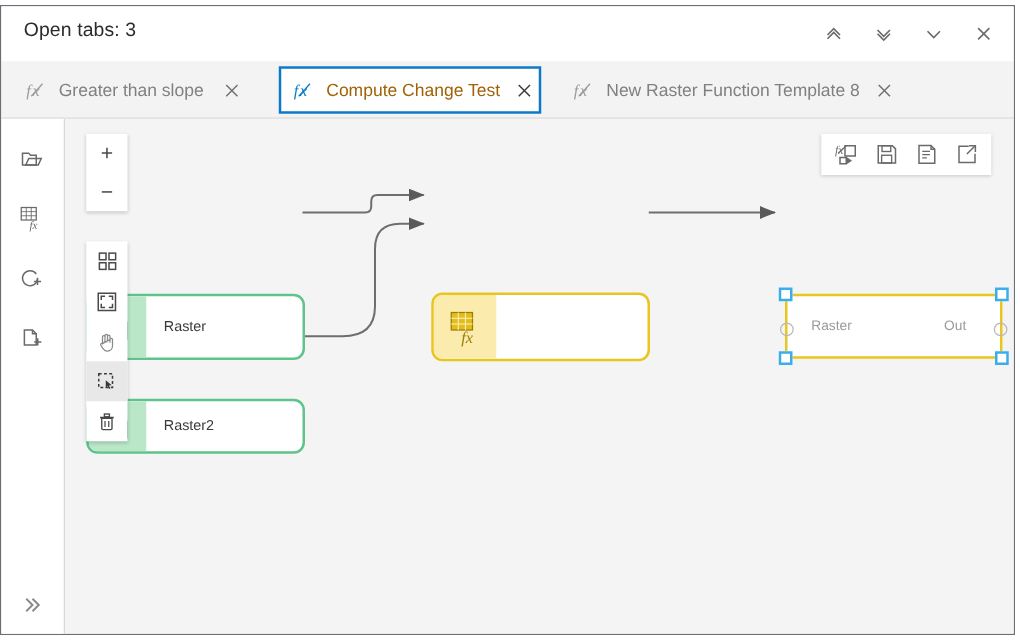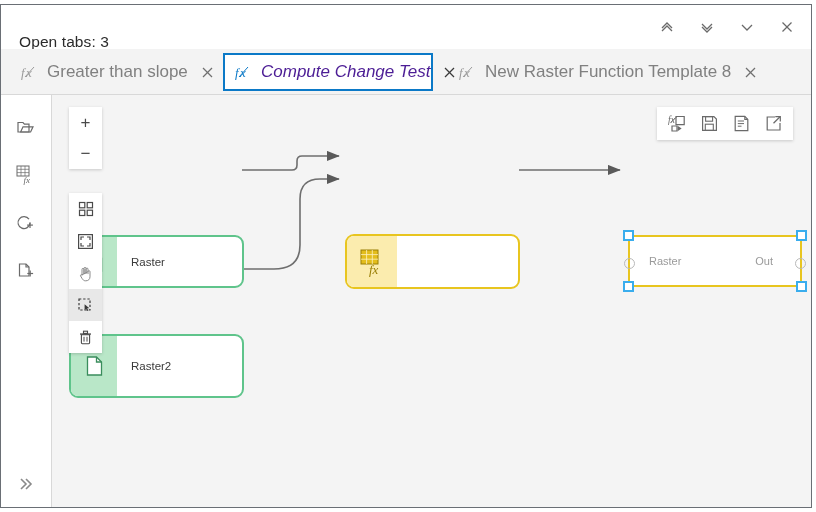--- a/index.html
+++ b/index.html
@@ -16,21 +16,21 @@
     overflow:hidden;
   }
   
   .header{
     position:absolute;left:0;top:0;width:810px;height:44px;
     background:#ffffff;
     box-sizing:border-box;
   }
   .header-title{
     position:absolute;left:18px;top:11px;
-    font-size:15.5px;color:#2b2b2b;letter-spacing:.1px;margin-top:17px;
+    font-size:15.5px;color:#2b2b2b;letter-spacing:.1px;
   }
   .hdr-btns{position:absolute;right:4px;top:6px;display:flex;}
   .hdr-btn{
     width:40px;height:32px;display:flex;align-items:center;justify-content:center;
     cursor:default;
   }
   .hdr-btn svg{display:block;}
   
   .tabstrip{
     position:absolute;left:0;top:44px;width:810px;height:46px;
@@ -39,30 +39,30 @@
     box-sizing:border-box;
   }
   .tab{
     position:absolute;top:5px;height:36px;
     display:flex;align-items:center;
     box-sizing:border-box;
     padding:0 10px;
   }
   .tab .fxico{margin-right:9px;display:flex;align-items:center;}
   .tab-label{
-    font-size:17px;color:#808080;white-space:nowrap;
+    font-size:14px;color:#808080;white-space:nowrap;
   }
   .tab-close{
     margin-left:14px;width:18px;height:18px;
     display:flex;align-items:center;justify-content:center;
   }
   .tab.active{
     background:#ffffff;border:2px solid #0b79c7;
   }
-  .tab.active .tab-label{color:#4c1d95;font-style:italic;}
+  .tab.active .tab-label{color:#a16207;}
   
   .leftrail{
     position:absolute;left:0;top:90px;width:51px;height:413px;
     background:#ffffff;border-right:1px solid #d8d8d8;
     box-sizing:border-box;
   }
   .rail-btn{
     width:50px;height:48px;display:flex;align-items:center;justify-content:center;
   }
   .rail-expand{
@@ -289,21 +289,21 @@
     <div class="node node-src" style="left:17px;top:140px;width:175px;height:53px;">
       <div class="node-ico">
         <svg width="22" height="24" viewBox="0 0 22 24">
             <path d="M4.5 3h9l5 5v13h-14z" fill="#ffffff" stroke="#3a8d5c" stroke-width="1.3"></path>
             <polyline points="13.5,3 13.5,8 18.5,8" fill="none" stroke="#3a8d5c" stroke-width="1.3"></polyline>
           </svg>
       </div>
       <div class="node-body">Raster</div>
     </div>
 
-    <div class="node node-src" style="left:17px;top:239px;width:175px;height:64px;">
+    <div class="node node-src" style="left:17px;top:224px;width:175px;height:44px;">
       <div class="node-ico">
         <svg width="22" height="24" viewBox="0 0 22 24">
             <path d="M4.5 3h9l5 5v13h-14z" fill="#ffffff" stroke="#3a8d5c" stroke-width="1.3"></path>
             <polyline points="13.5,3 13.5,8 18.5,8" fill="none" stroke="#3a8d5c" stroke-width="1.3"></polyline>
           </svg>
       </div>
       <div class="node-body">Raster2</div>
     </div>
 
     <div class="node node-fn" style="left:293px;top:139px;width:175px;height:55px;">

